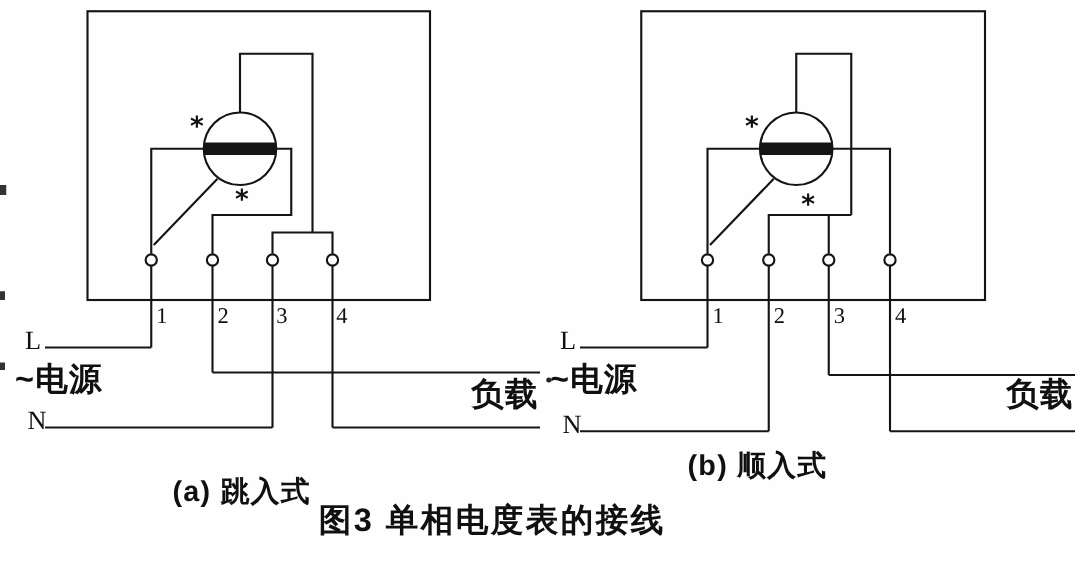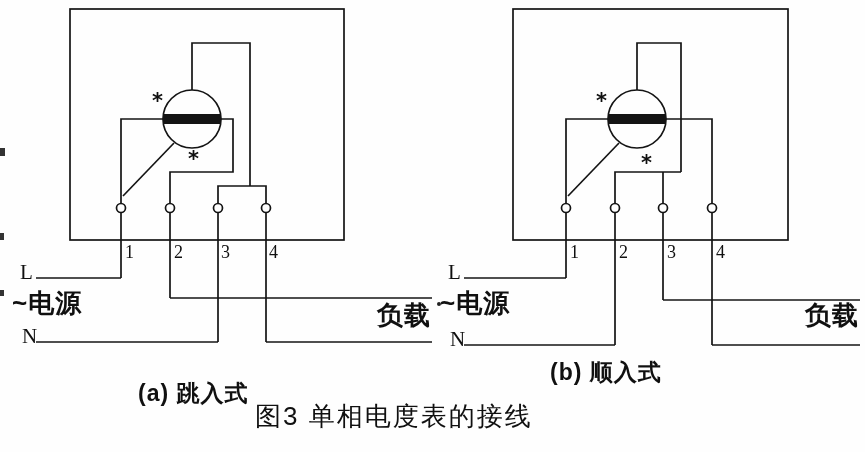--- a/index.html
+++ b/index.html
@@ -27,21 +27,21 @@
     line-height: 1.1;
   }
   .serif {
     font-family: "Liberation Serif", serif;
   }
   .lbl-ln   { font-size: 21px; }
   .lbl-cn   { font-size: 26px; font-weight: 600; letter-spacing: 1px; }
   .lbl-num  { font-size: 18px; }
   .lbl-star { font-size: 21px; font-weight: 700; font-family: "DejaVu Sans", sans-serif; }
   .caption-sub  { font-size: 23px; font-weight: 700; letter-spacing: 1px; }
-  .caption-main { font-size: 26px; font-weight: 400; letter-spacing: 2px; }
+  .caption-main { font-size: 26px; font-weight: 700; letter-spacing: 2px; }
   .artifact-dot {
     position: absolute;
     width: 4px;
     height: 4px;
     border-radius: 50%;
     background: #222;
   }
   .artifact-speck {
     position: absolute;
     background: #333;

